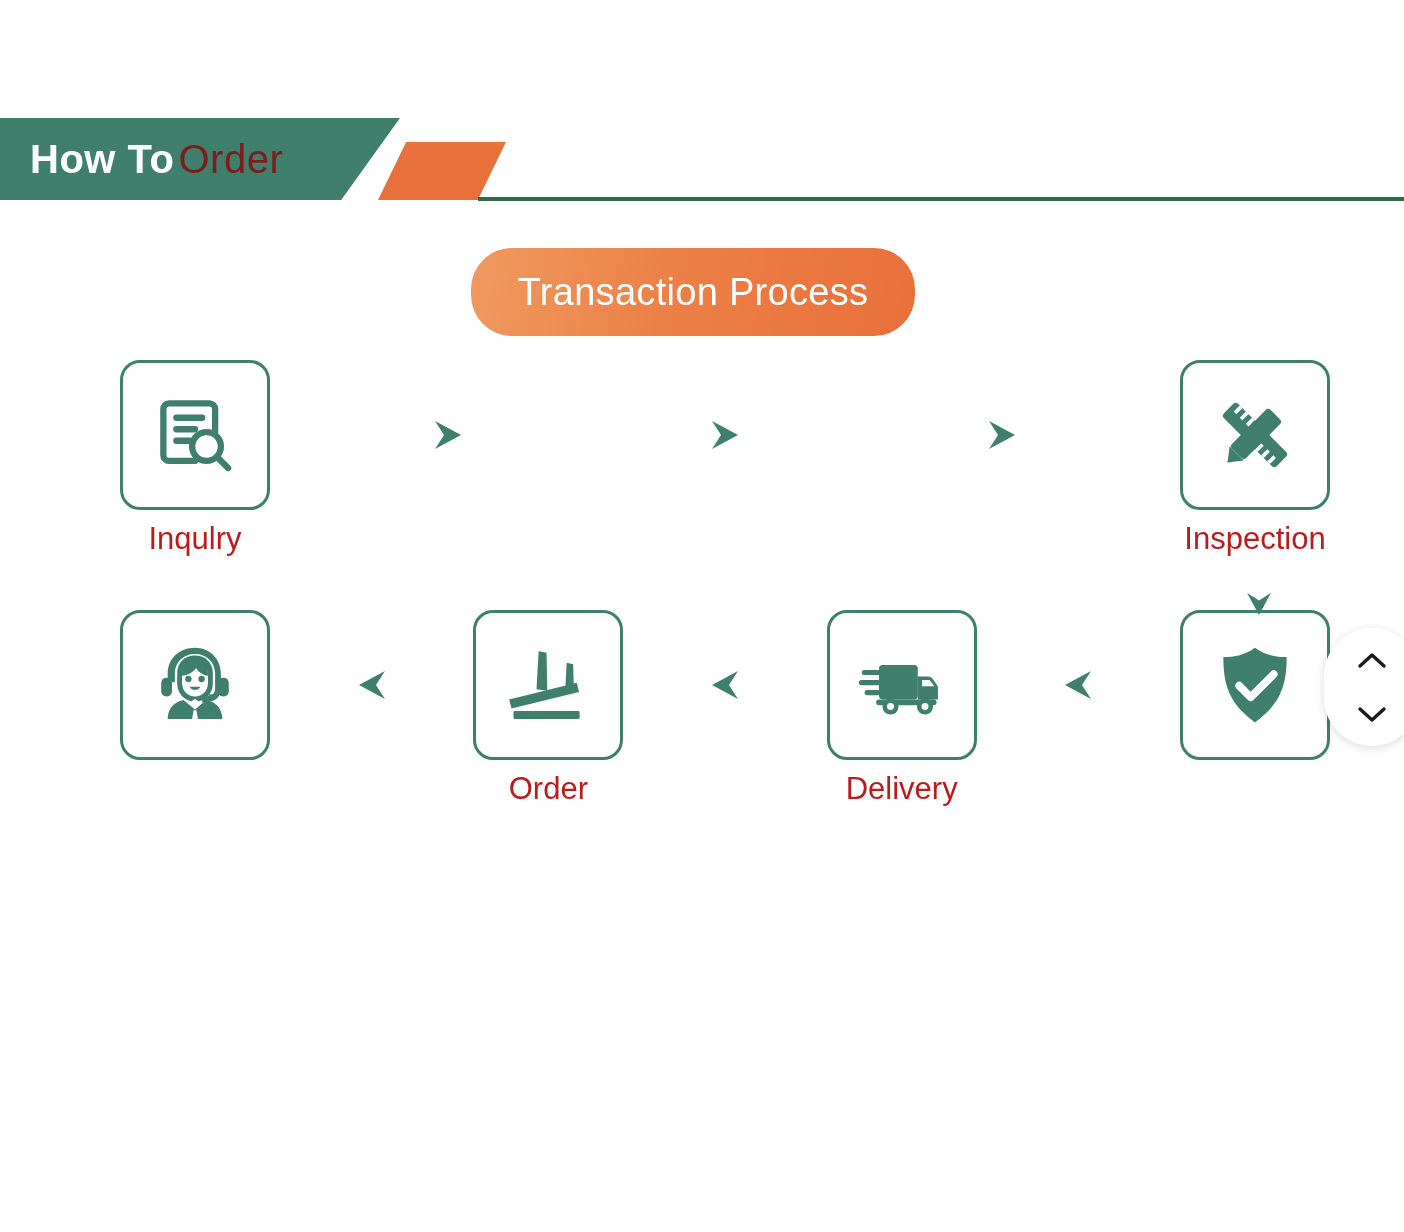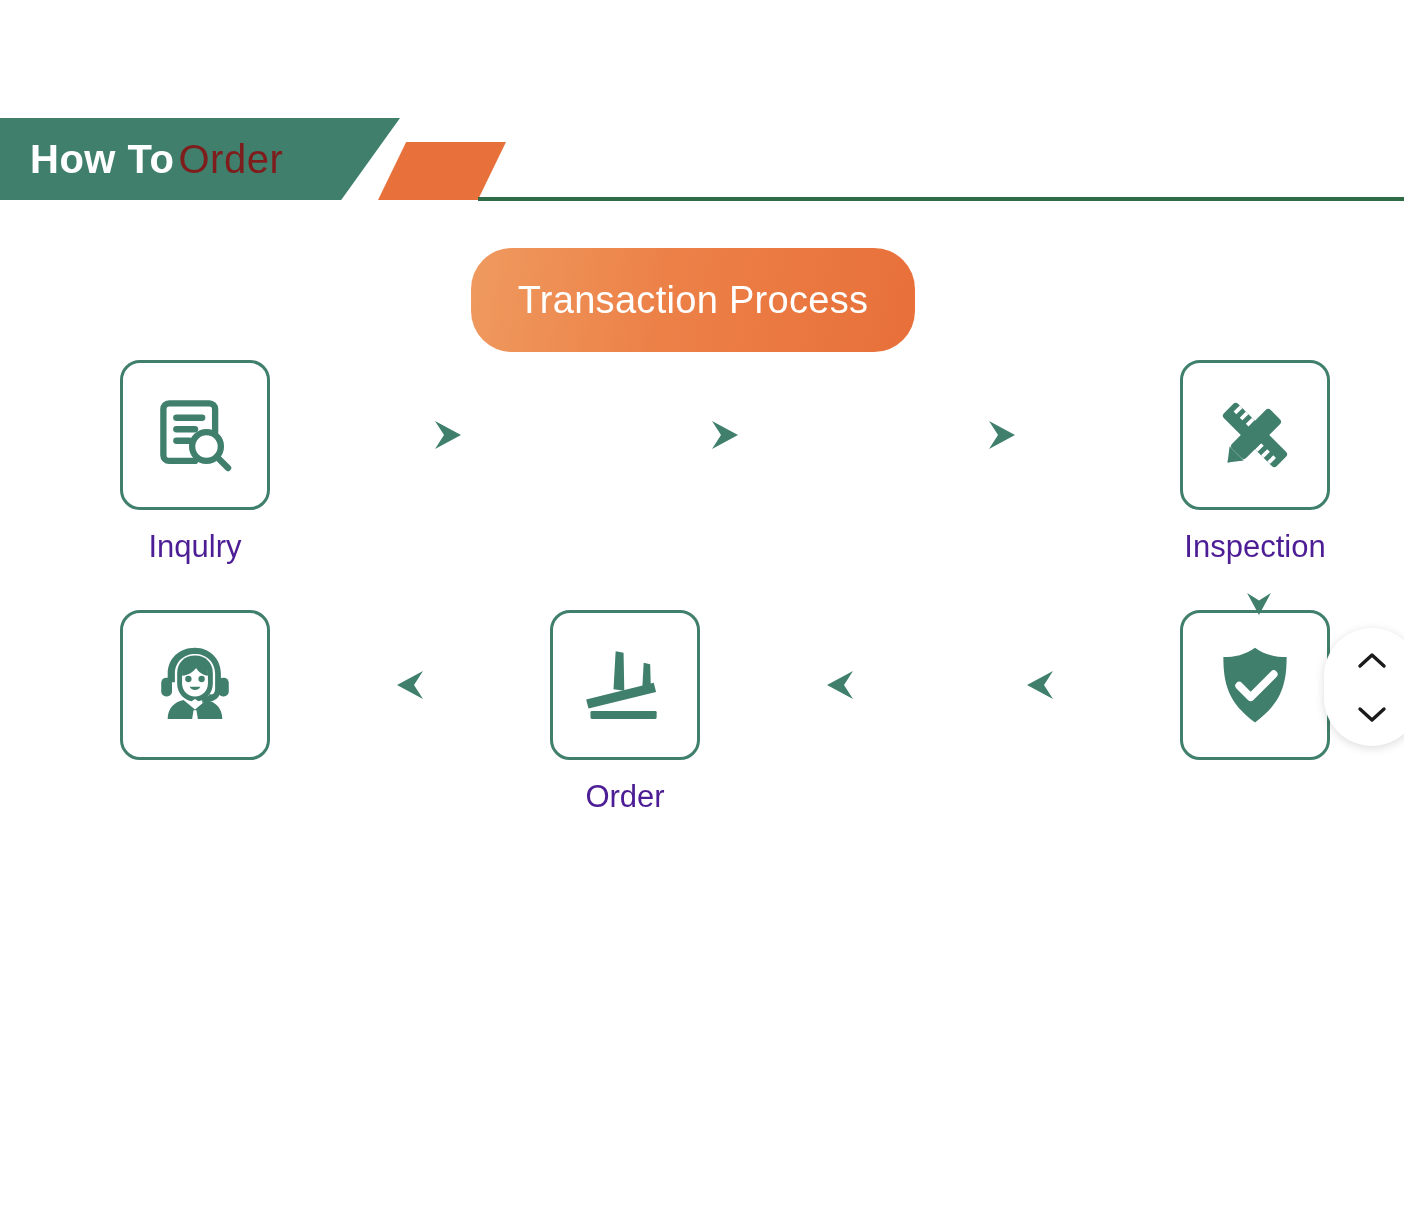--- a/index.html
+++ b/index.html
@@ -72,21 +72,21 @@
     font-weight: 400;
     letter-spacing: 0.5px;
   }
 
   
   #process-pill {
     position: absolute;
     left: 471px;
     top: 248px;
     width: 444px;
-    height: 104px;
+    height: 88px;
     border-radius: 41px;
     background: linear-gradient(100deg, #ef9a5f 0%, #ec8047 45%, #e8703a 100%);
     display: flex;
     align-items: center;
     justify-content: center;
   }
   #process-pill .pill-label {
     color: #ffffff;
     font-size: 38px;
     font-weight: 400;
@@ -121,25 +121,25 @@
     border: 3px solid #3f7f6c;
     border-radius: 20px;
     background: #ffffff;
     display: flex;
     align-items: center;
     justify-content: center;
     box-sizing: border-box;
   }
   .step-card svg { display: block; }
   .step-label {
-    margin-top: 20px;
+    margin-top: 12px;
     text-align: right;
     font-size: 31px;
     line-height: 1.12;
-    color: #4c1d95;
+    color: #b91c1c;
     font-weight: 400;
     white-space: pre-line;
   }
   .connector {
     flex: 1 1 auto;
     height: 150px;
     display: flex;
     align-items: center;
     justify-content: center;
   }
@@ -308,20 +308,42 @@
         </span>
       </div>
     </div>
 
     <div class="connector">
       <svg class="arrow-left" viewBox="0 0 34 40">
         <path d="M4 6 L30 20 L4 34 L13 20 Z"></path>
       </svg>
     </div>
 
+    <div class="step">
+      <div class="step-card">
+        <span>
+          <svg width="92" height="92" viewBox="0 0 64 64">
+            <g fill="#3f7f6c">
+              <rect x="16" y="18" width="27" height="24" rx="2.5"></rect>
+              <path d="M43 26h7.5a3 3 0 0 1 2.4 1.2L57 33v9H43z"></path>
+              <path d="M46 28.6h5.2l3.2 4.3H46z" fill="#ffffff"></path>
+              <rect x="14" y="42" width="42" height="4" rx="2"></rect>
+              <rect x="4" y="21.5" width="13" height="3.6" rx="1.8"></rect>
+              <rect x="2" y="28.5" width="15" height="3.6" rx="1.8"></rect>
+              <rect x="6" y="35.5" width="11" height="3.6" rx="1.8"></rect>
+              <circle cx="24" cy="47" r="5.6"></circle>
+              <circle cx="24" cy="47" r="2.4" fill="#ffffff"></circle>
+              <circle cx="48" cy="47" r="5.6"></circle>
+              <circle cx="48" cy="47" r="2.4" fill="#ffffff"></circle>
+            </g>
+          </svg>
+        </span>
+      </div>
+      <div class="step-label">Delivery</div>
+    </div>
 
     <div class="connector">
       <svg class="arrow-left" viewBox="0 0 34 40">
         <path d="M4 6 L30 20 L4 34 L13 20 Z"></path>
       </svg>
     </div>
 
     <div class="step">
       <div class="step-card">
         <span>

